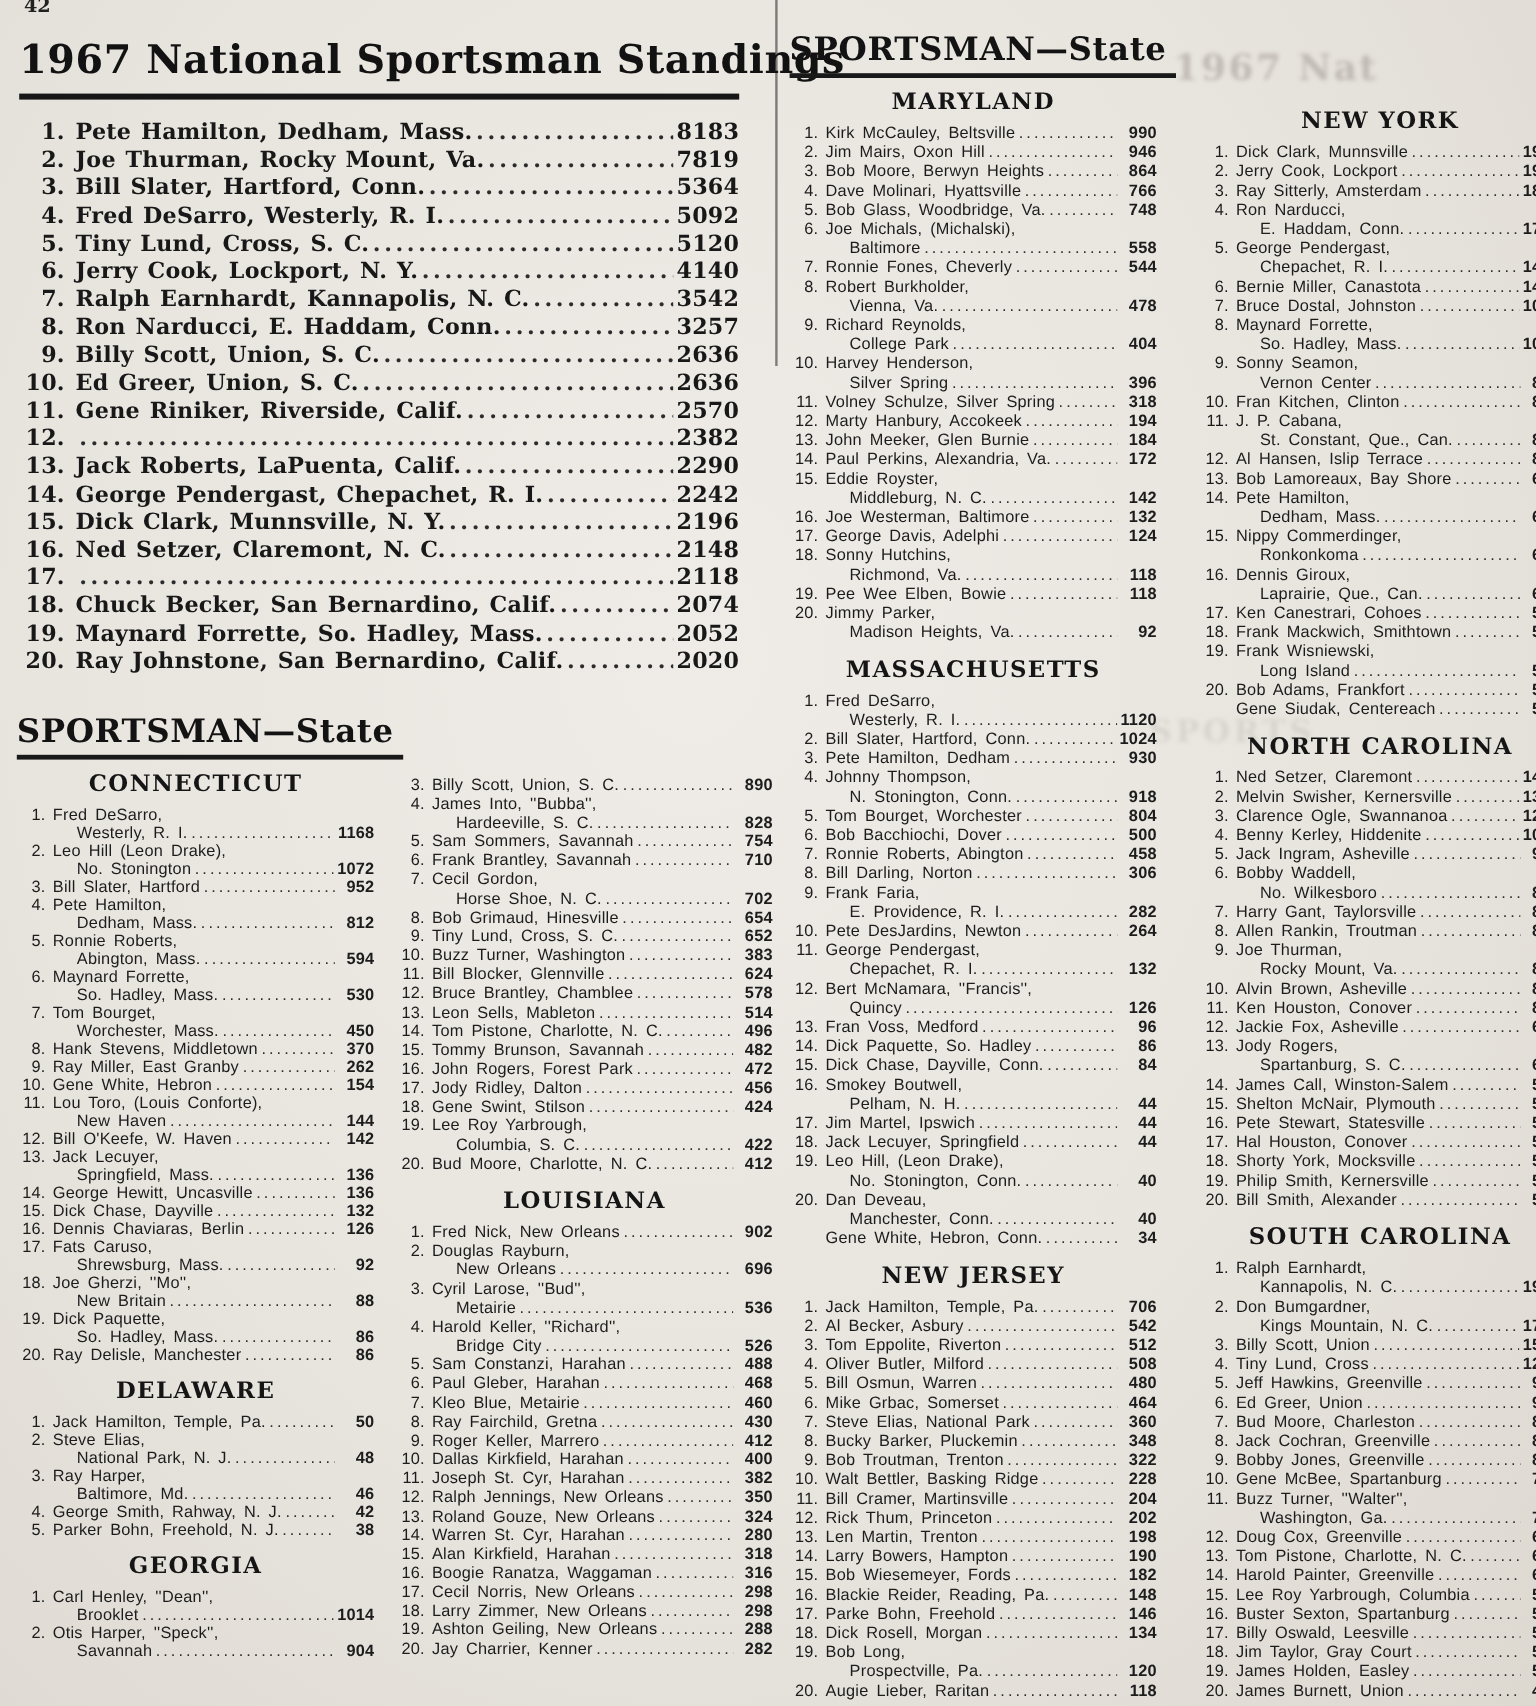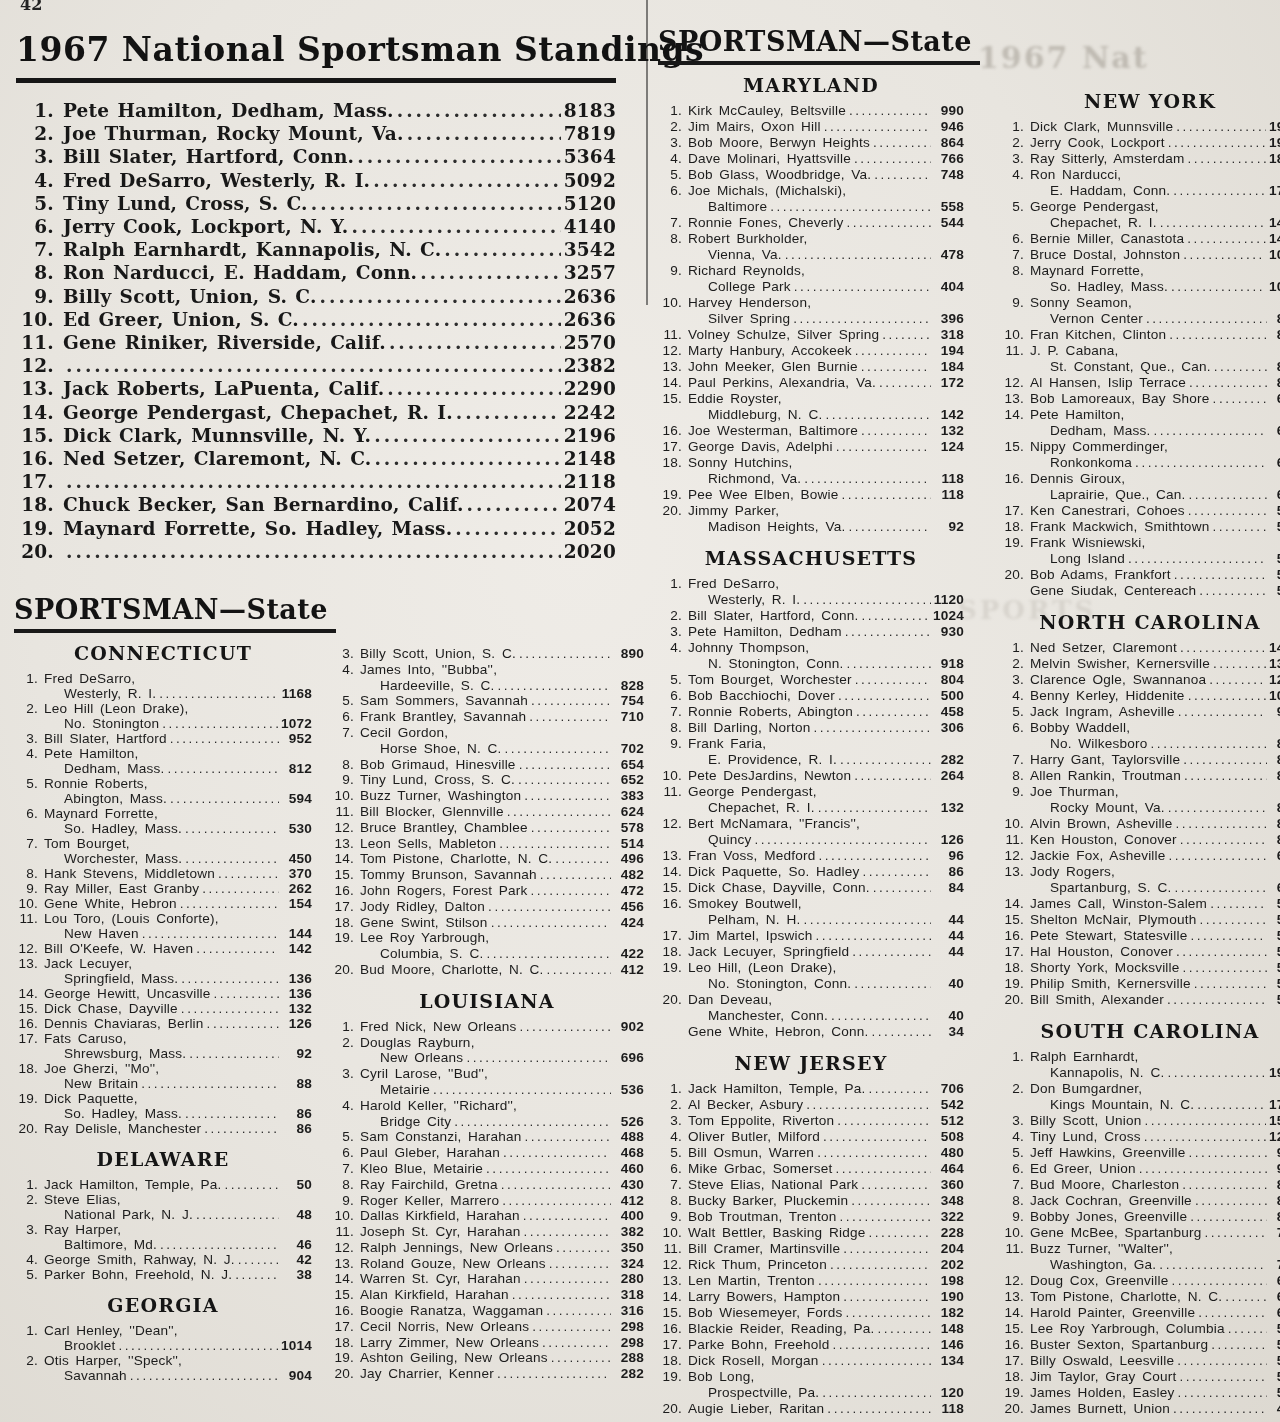--- a/index.html
+++ b/index.html
@@ -252,20 +252,21 @@
               <span class="txt">Maynard Forrette, So. Hadley, Mass.</span>
               <span class="dots"></span>
               <span class="pts">2052</span>
             </div>
           </div>
         </div>
         <div class="entry">
           <span class="num">20.</span>
           <div class="body">
             <div class="line">
+              <span class="txt">Ray Johnstone, San Bernardino, Calif.</span>
               <span class="dots"></span>
               <span class="pts">2020</span>
             </div>
           </div>
         </div>
       </div>
   </section>
 
   <section class="col col-a">
     <h2 class="sec-header">SPORTSMAN—State</h2>

